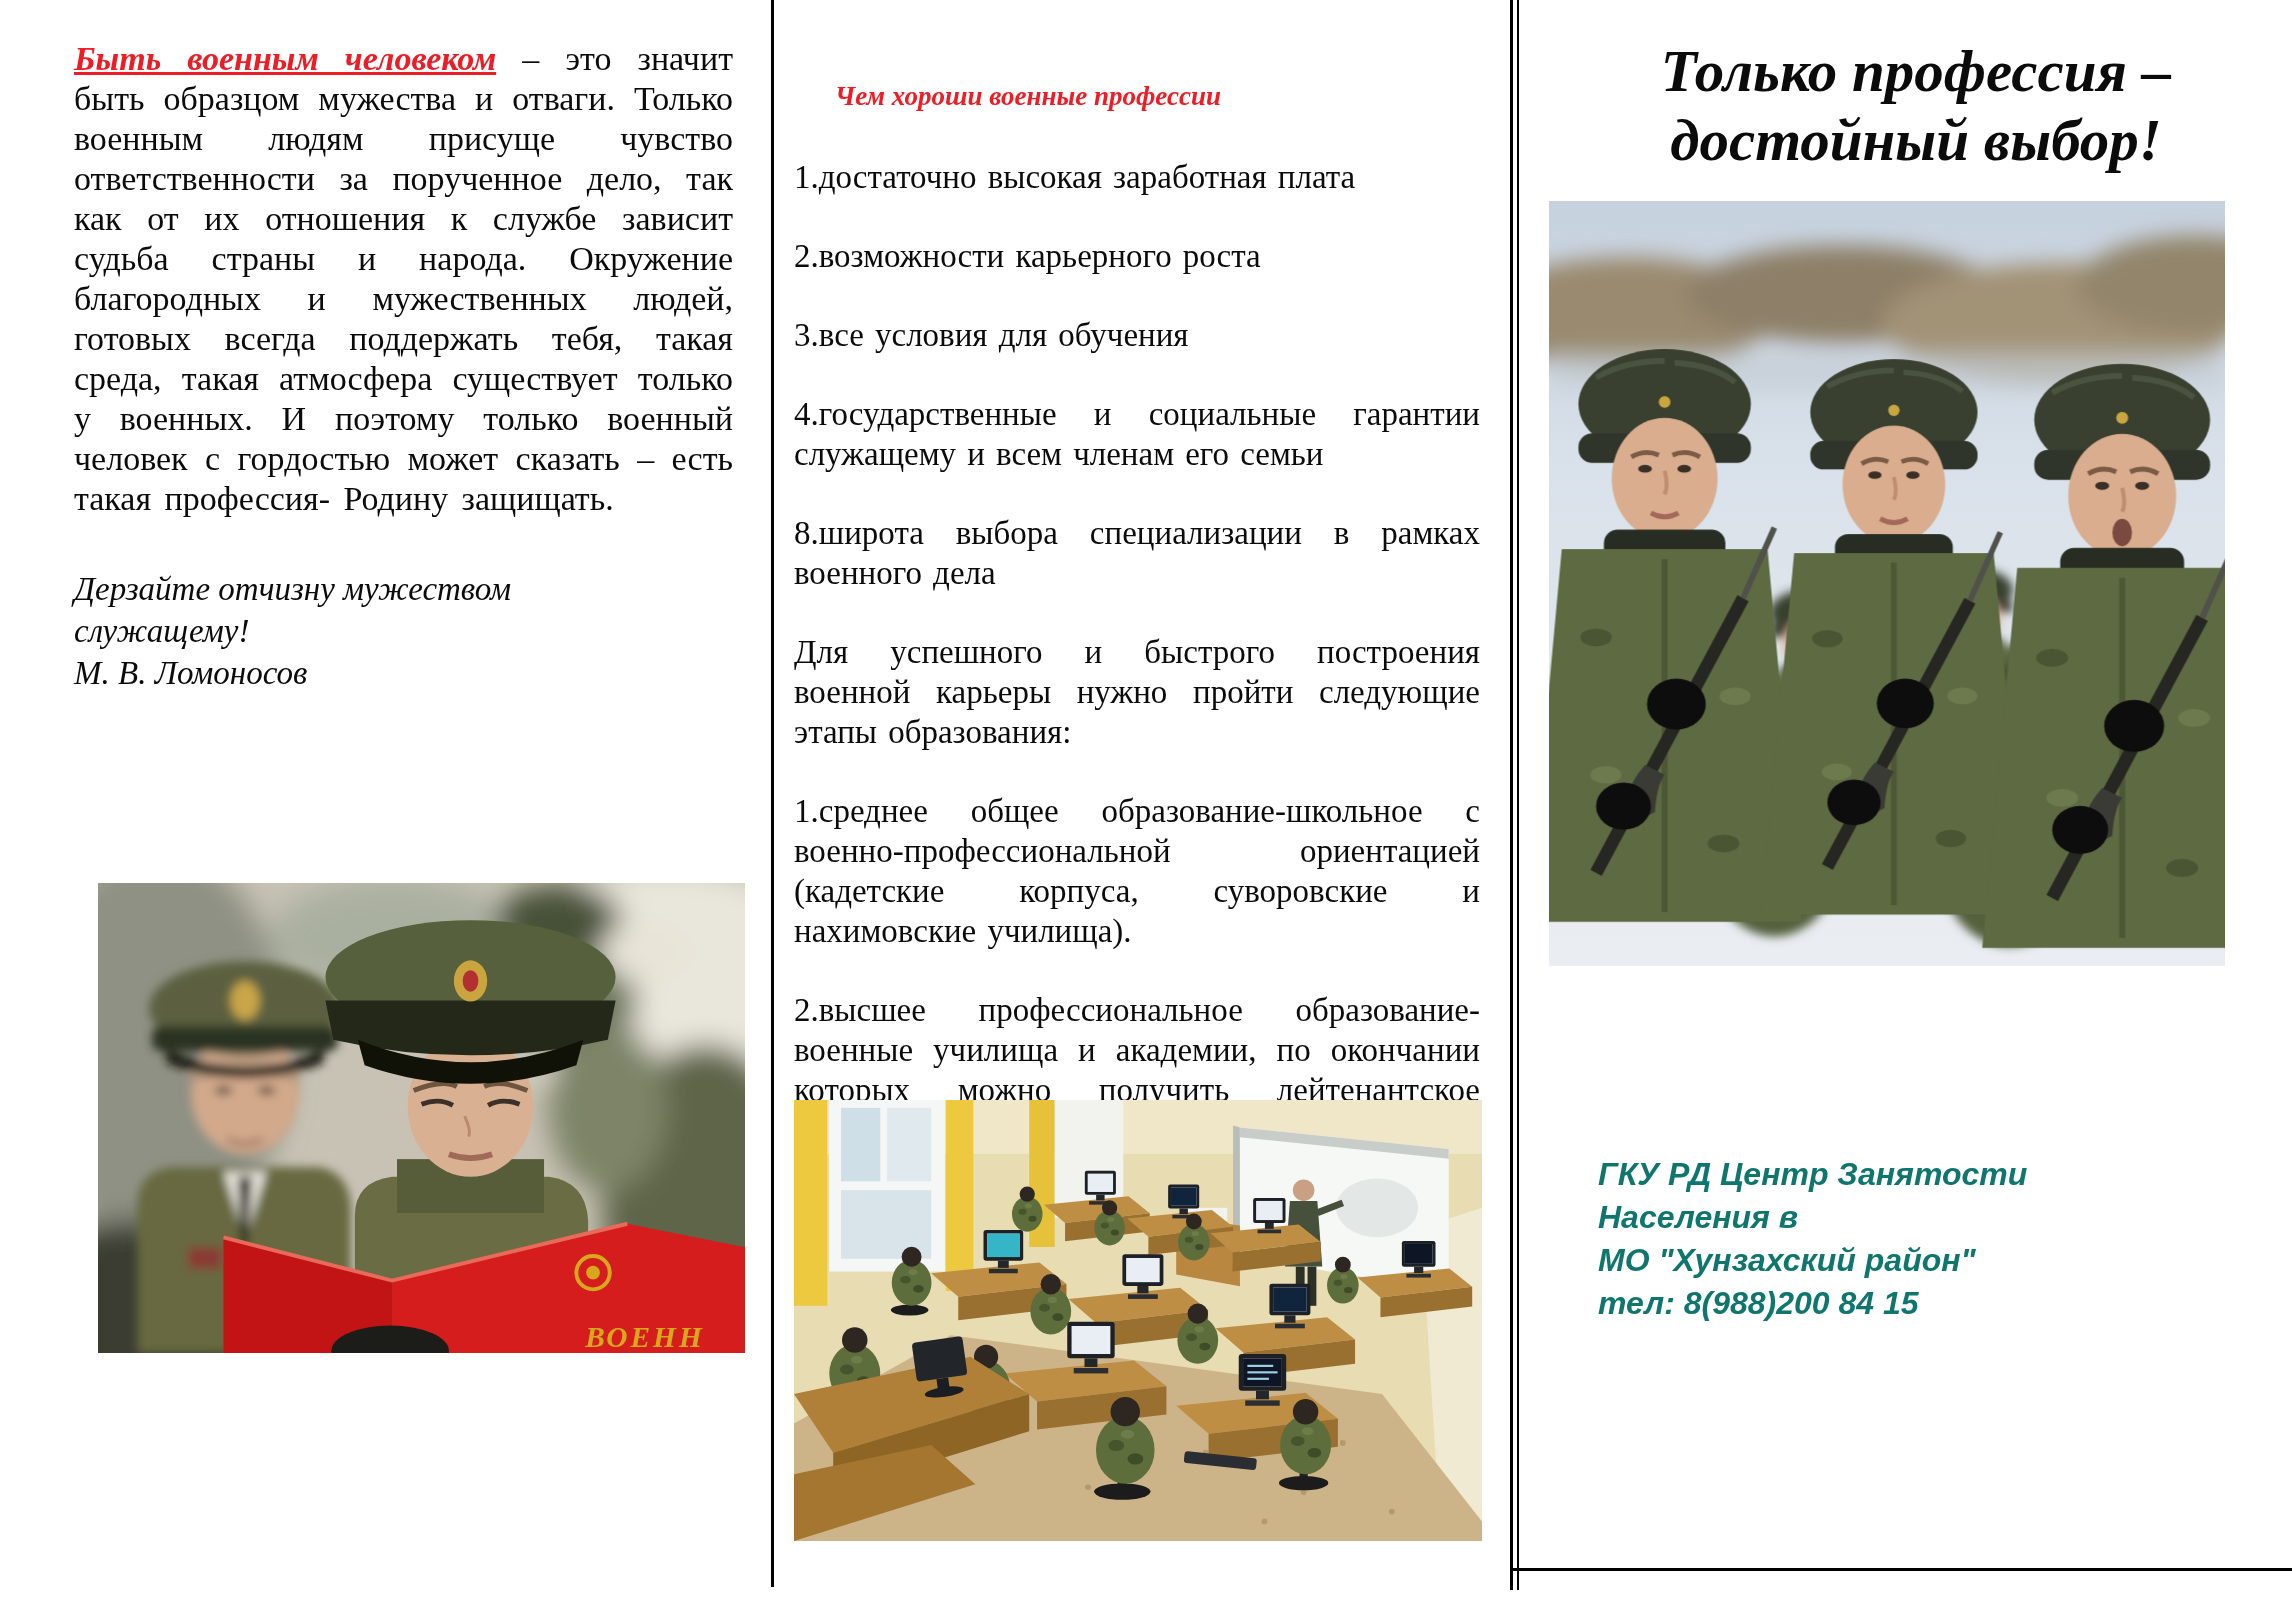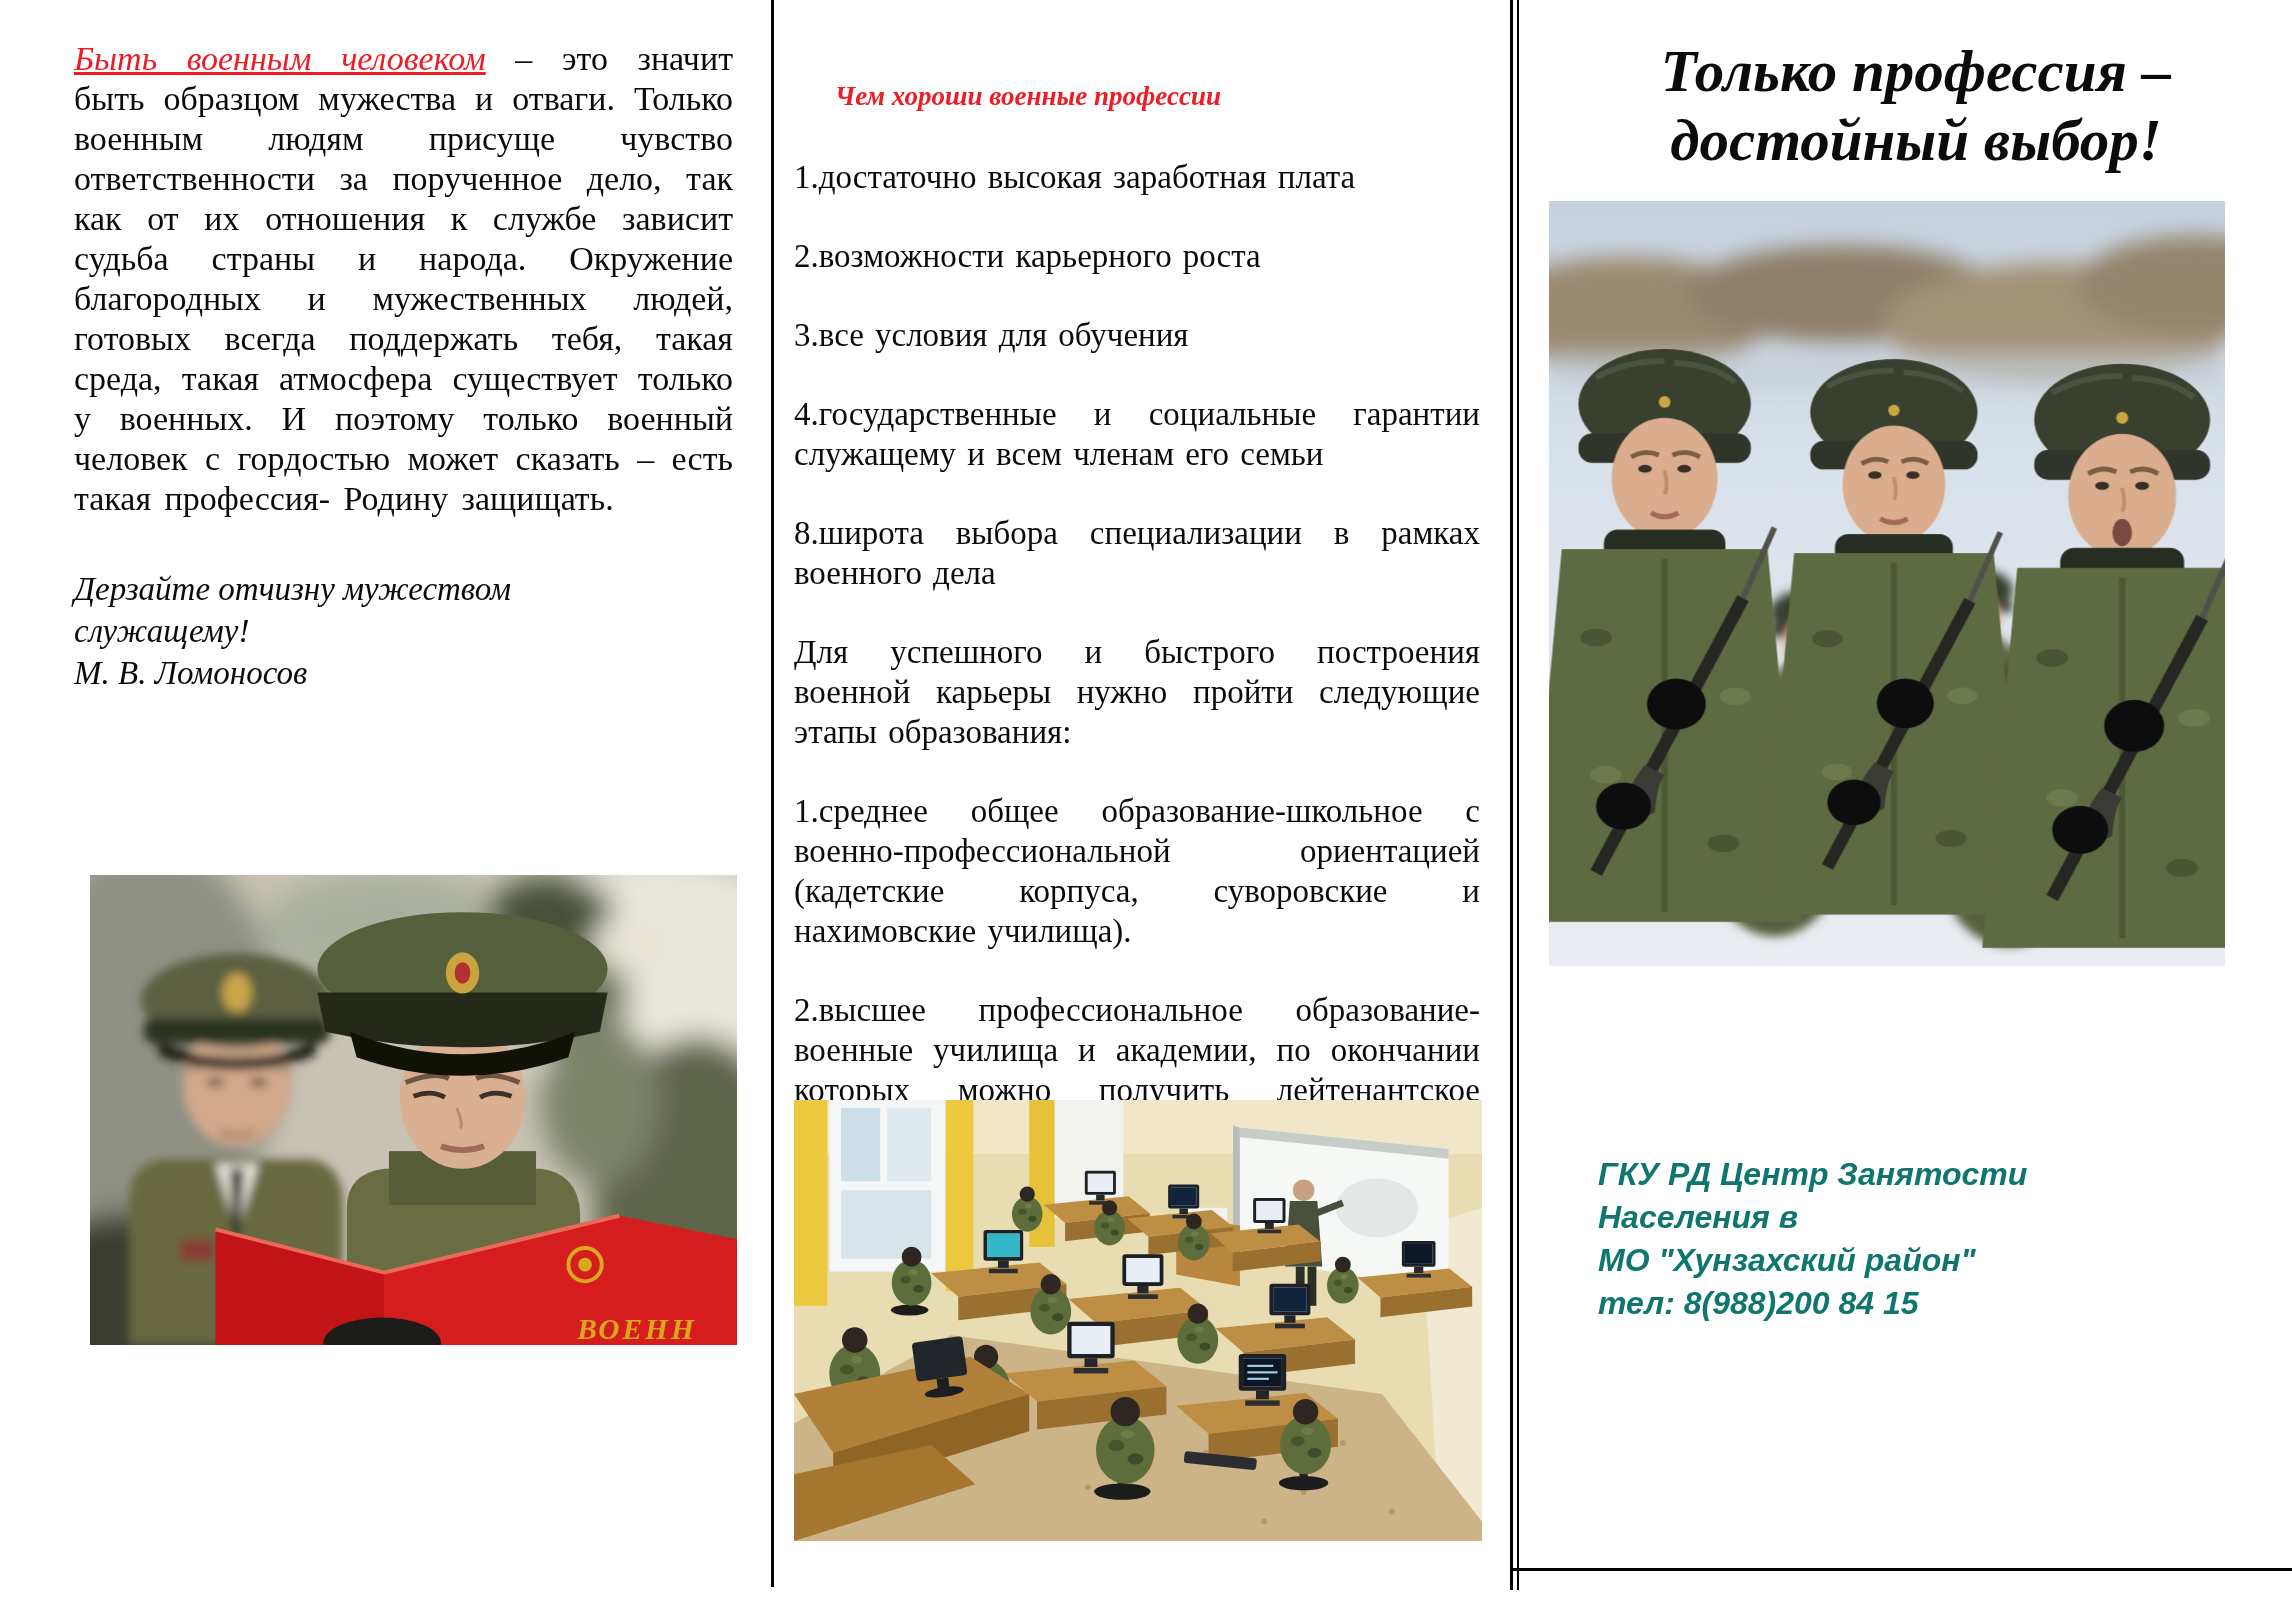--- a/index.html
+++ b/index.html
@@ -2,21 +2,21 @@
 <html><head>
 <meta charset="utf-8">
 <style>
   html,body{margin:0;padding:0;background:#9a9a9a;}
   .page{position:relative;width:2293px;height:1620px;background:#ffffff;overflow:hidden;
         font-family:"Liberation Serif","DejaVu Serif",serif;color:#0b0b0b;}
 
   
   .col1{position:absolute;left:74px;top:39px;width:659px;}
   .intro{font-size:34px;line-height:40px;text-align:justify;word-spacing:4.9px;margin:0;}
-  .intro .lead{color:#ee1c24;font-weight:normal;font-style:italic;text-decoration:underline;}
+  .intro .lead{color:#ee1c24;font-weight:bold;font-style:italic;text-decoration:underline;}
   .quote{margin-top:49px;font-style:italic;font-size:33px;line-height:42px;
          text-align:left;padding-right:45px;}
 
   .col2{position:absolute;left:794px;top:69px;width:686px;}
   .mid-heading{margin:11.8px 0 45px 41px;font-size:27px;color:#ee1c24;
                font-weight:bold;font-style:italic;}
   .benefit,.mid-para{font-size:33px;line-height:40px;text-align:justify;
                      word-spacing:2.9px;margin:0 0 39px 0;}
 
   .col3{position:absolute;left:1539px;top:29px;width:754px;}
@@ -48,21 +48,21 @@
 
   <section class="col1">
     <p class="intro"><span class="lead">Быть военным человеком</span><span> – это значит быть образцом мужества и отваги. Только военным людям присуще чувство ответственности за порученное дело, так как от их отношения к службе зависит судьба страны и народа. Окружение благородных и мужественных людей, готовых всегда поддержать тебя, такая среда, такая атмосфера существует только у военных. И поэтому только военный человек с гордостью может сказать – есть такая профессия- Родину защищать.</span></p>
     <div class="quote">
       <div>Дерзайте отчизну мужеством</div>
       <div>служащему!</div>
       <div>М. В. Ломоносов</div>
     </div>
   </section>
 
-  <figure class="photo photo-left" style="margin:0;padding-left:7px;">
+  <figure class="photo photo-left" style="margin:8px;padding-left:7px;">
     <svg viewBox="0 0 660 480" preserveAspectRatio="none">
       <defs>
         <filter id="b1" x="-40%" y="-40%" width="180%" height="180%">
             <feGaussianBlur stdDeviation="14"></feGaussianBlur>
           </filter>
         <filter id="b2" x="-40%" y="-40%" width="180%" height="180%">
             <feGaussianBlur stdDeviation="5"></feGaussianBlur>
           </filter>
       </defs>
       <rect width="660" height="480" fill="#c7c2b4"></rect>

